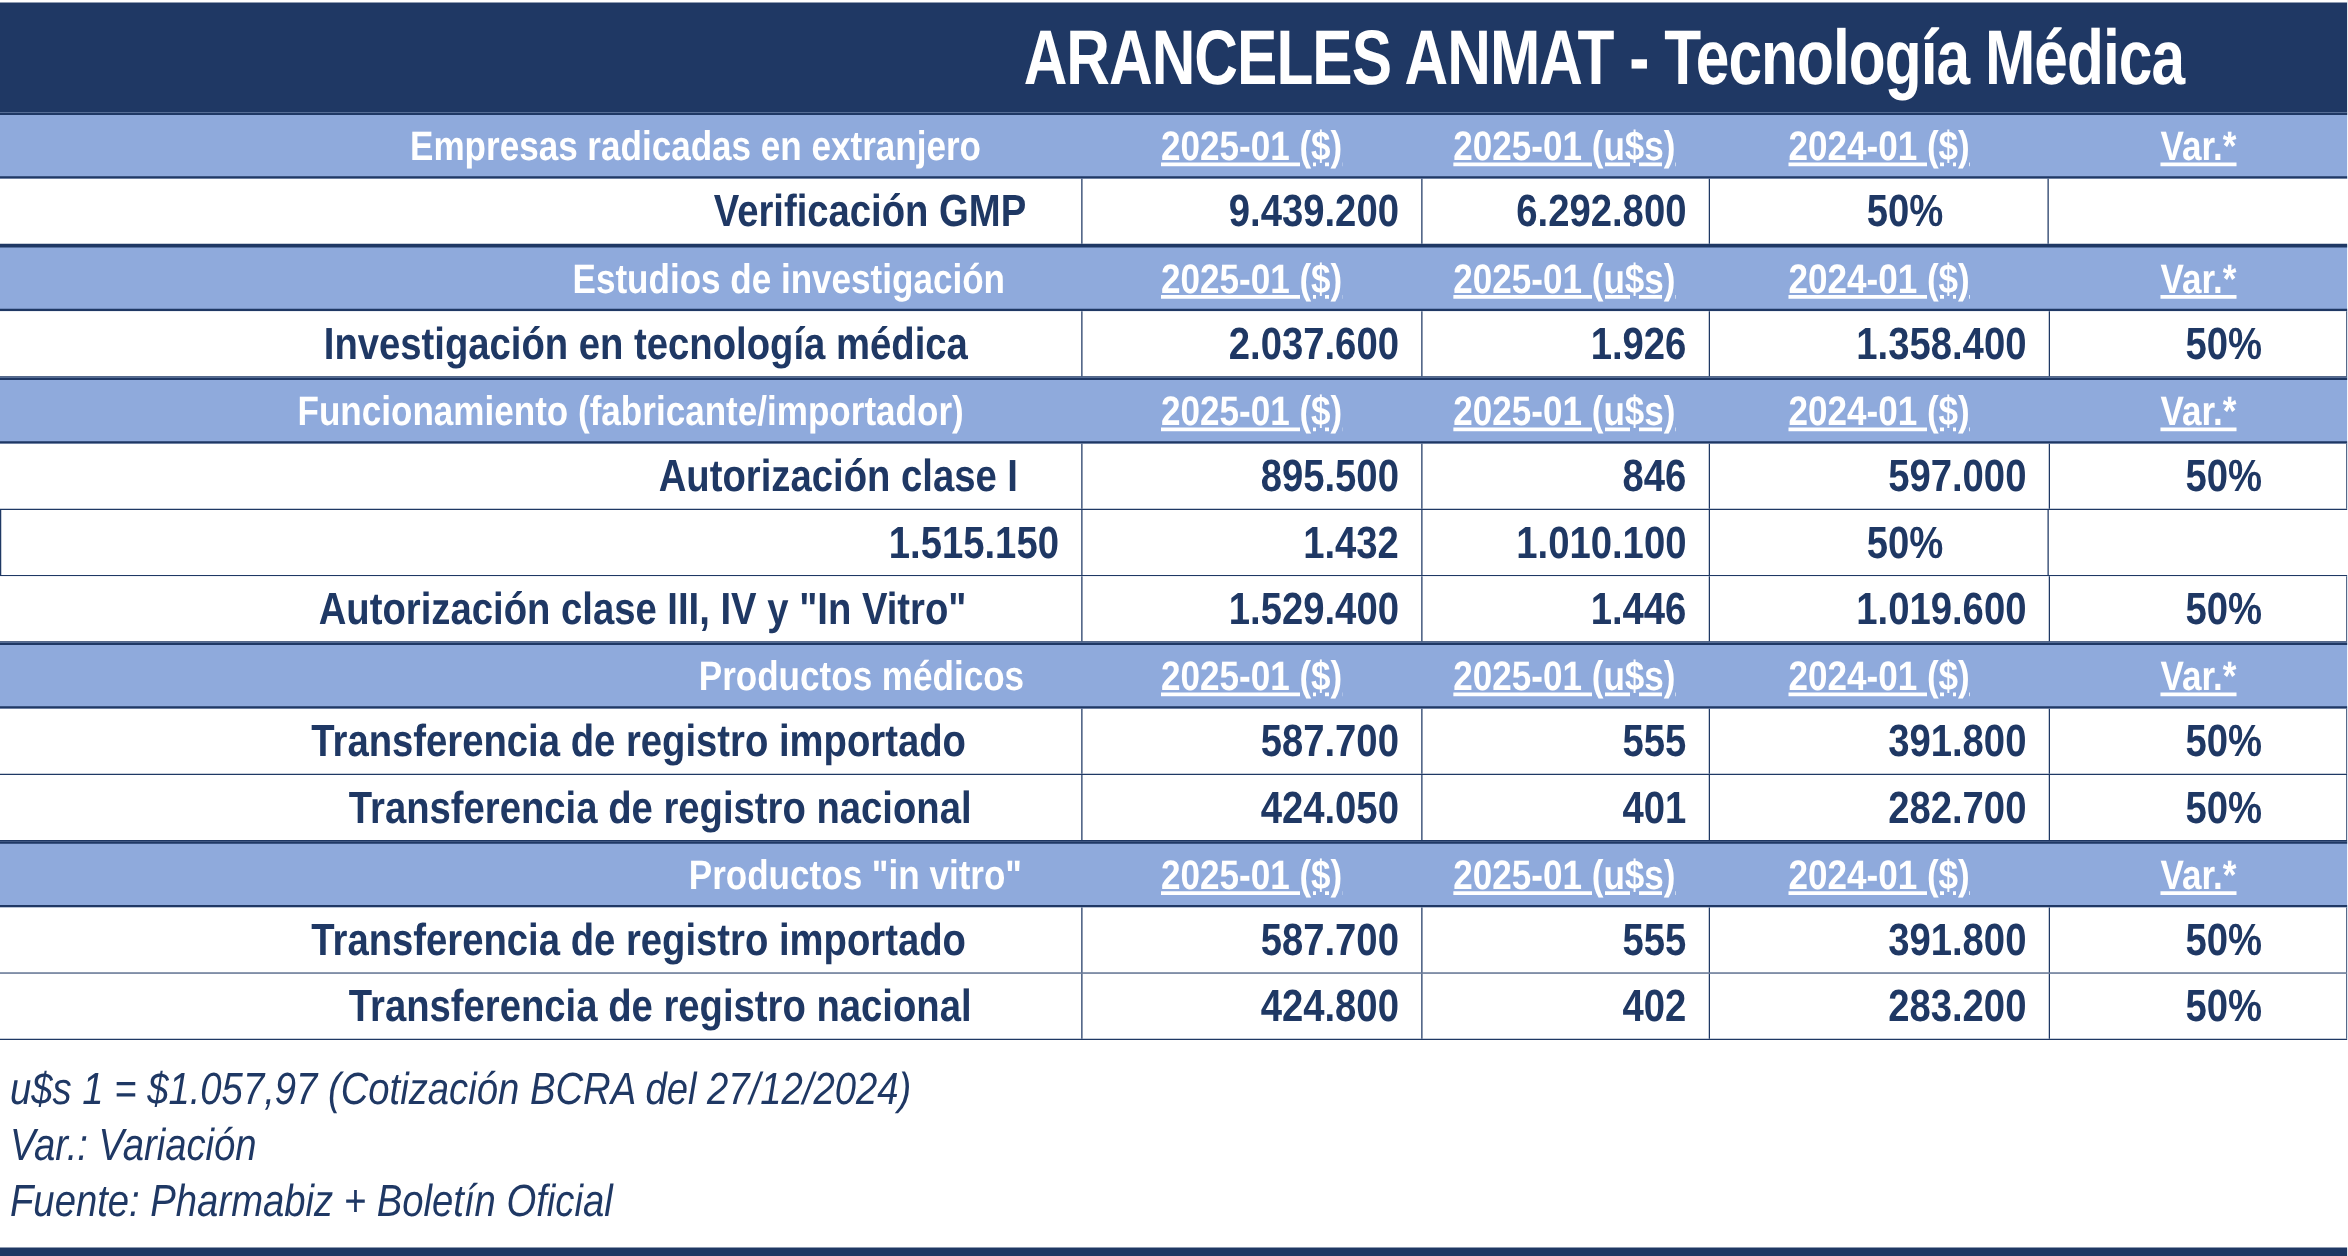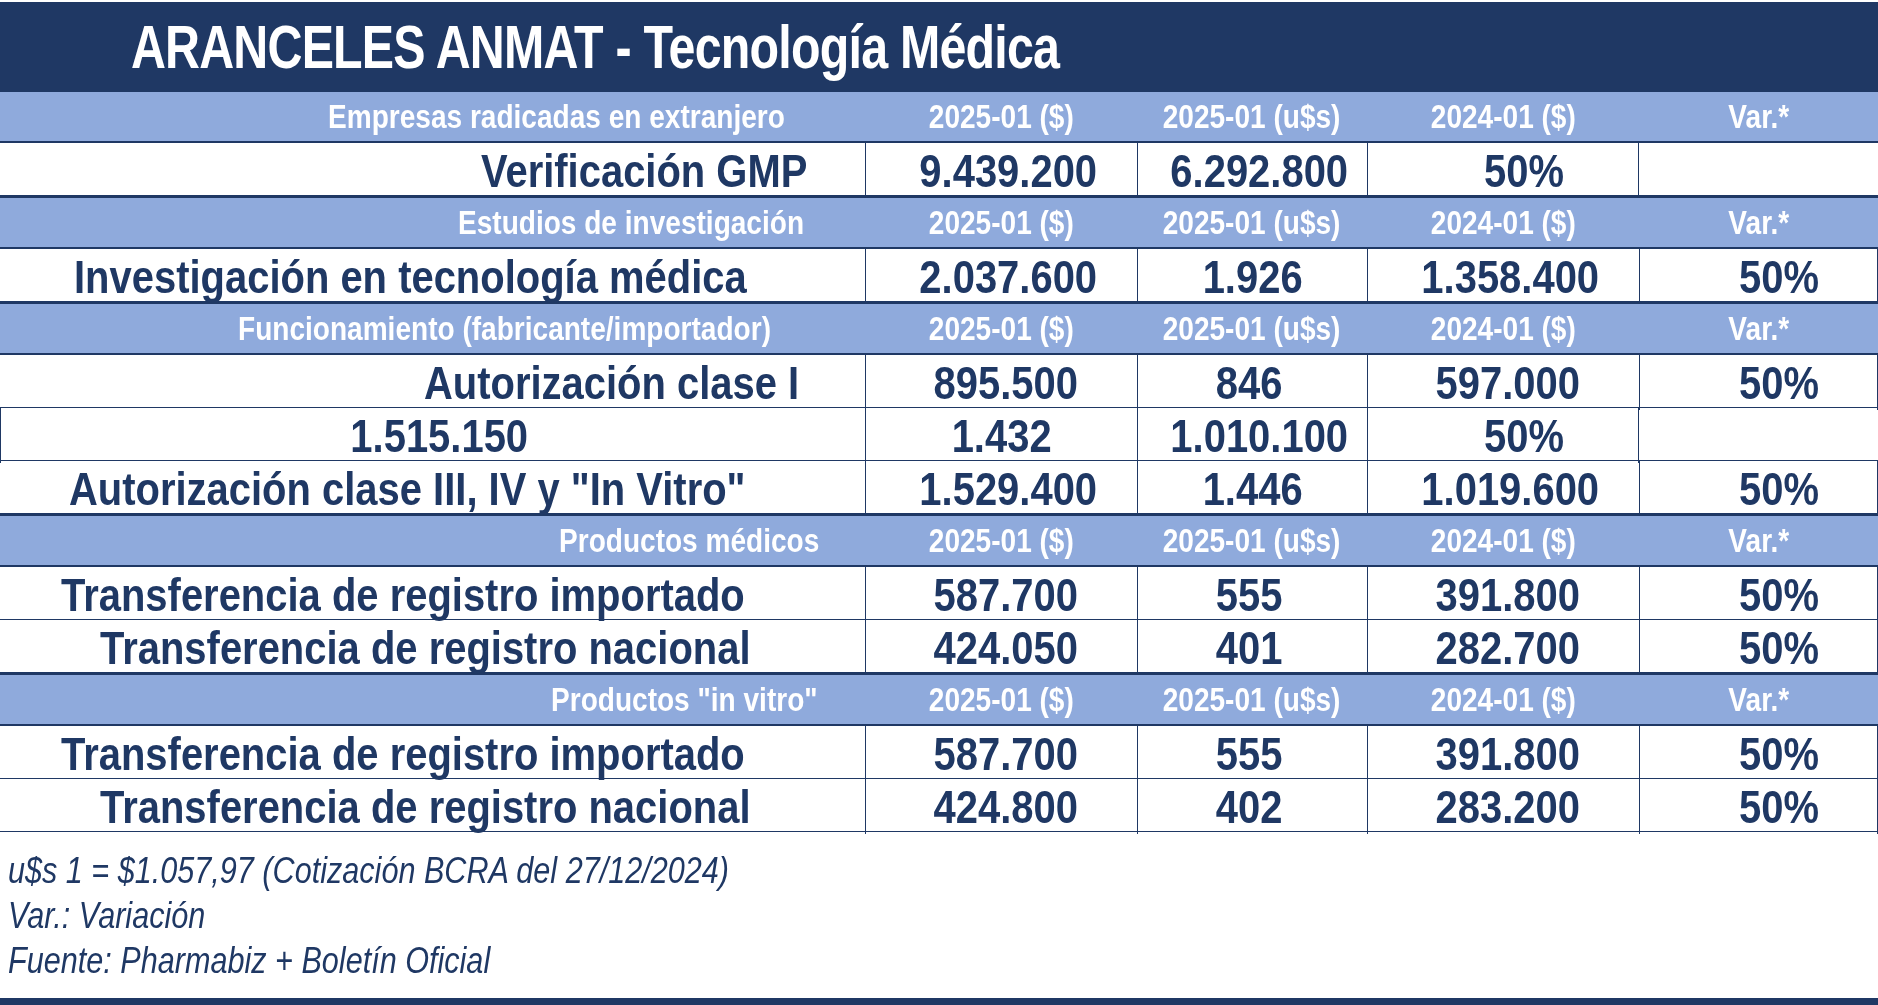--- a/index.html
+++ b/index.html
@@ -4,45 +4,45 @@
 <style>
   * { margin:0; padding:0; box-sizing:border-box; }
   html,body { background:#ffffff; }
   body { font-family:"Liberation Sans", sans-serif; }
   .page {
     position:relative; width:1878px; height:1005px;
     background:#ffffff; overflow:hidden; color:#1f3864;
   }
   .titlebar {
     height:90px; background:#1f3864; border-top:2px solid #ffffff;
-    display:flex; align-items:center; justify-content:flex-start;
+    display:flex; align-items:center; justify-content:flex-end;
   }
   .title-text {
     color:#ffffff; font-weight:bold; font-size:62px; letter-spacing:-1px;
     display:inline-block; transform:scaleX(0.78); transform-origin:50% 50%;
     white-space:nowrap;
   }
   .row {
     display:grid; grid-template-columns:865px 272px 230px 272px 239px;
     height:53px; align-items:stretch;
   }
   .row.head {
     background:#8faadc; color:#ffffff;
     border-top:2px solid #1f3864; border-bottom:2px solid #1f3864;
     font-size:33px; font-weight:bold;
   }
   .row.data {
     background:#ffffff; color:#1f3864;
     border-bottom:1px solid #1f3864;
-    font-size:47px; font-weight:bold;
+    font-size:36px; font-weight:bold;
   }
   .cell { display:flex; align-items:center; min-width:0; }
   .cell.label { justify-content:flex-end; padding-left:8px; }
-  .cell.ch    { justify-content:center; }
-  .cell.num   { justify-content:center; padding-right:18px; }
+  .cell.ch    { justify-content:center;text-decoration:underline; }
+  .cell.num   { justify-content:flex-end; padding-right:18px; }
   .cell.var   { justify-content:center; }
   .row.data .cell.num, .row.data .cell.var { border-left:1px solid #1f3864; }
   .row.data .cell.var { border-right:1px solid #1f3864;padding-left:42px; }
   .cond { display:inline-block; white-space:nowrap; transform:scaleX(0.85); }
   .cond.l { transform-origin:0 50%; }
   .cond.r { transform-origin:100% 50%; }
   .cond.c { transform-origin:50% 50%; }
   .notes { padding:16px 0 0 8px; }
   .note {
     height:45px; display:flex; align-items:center;

